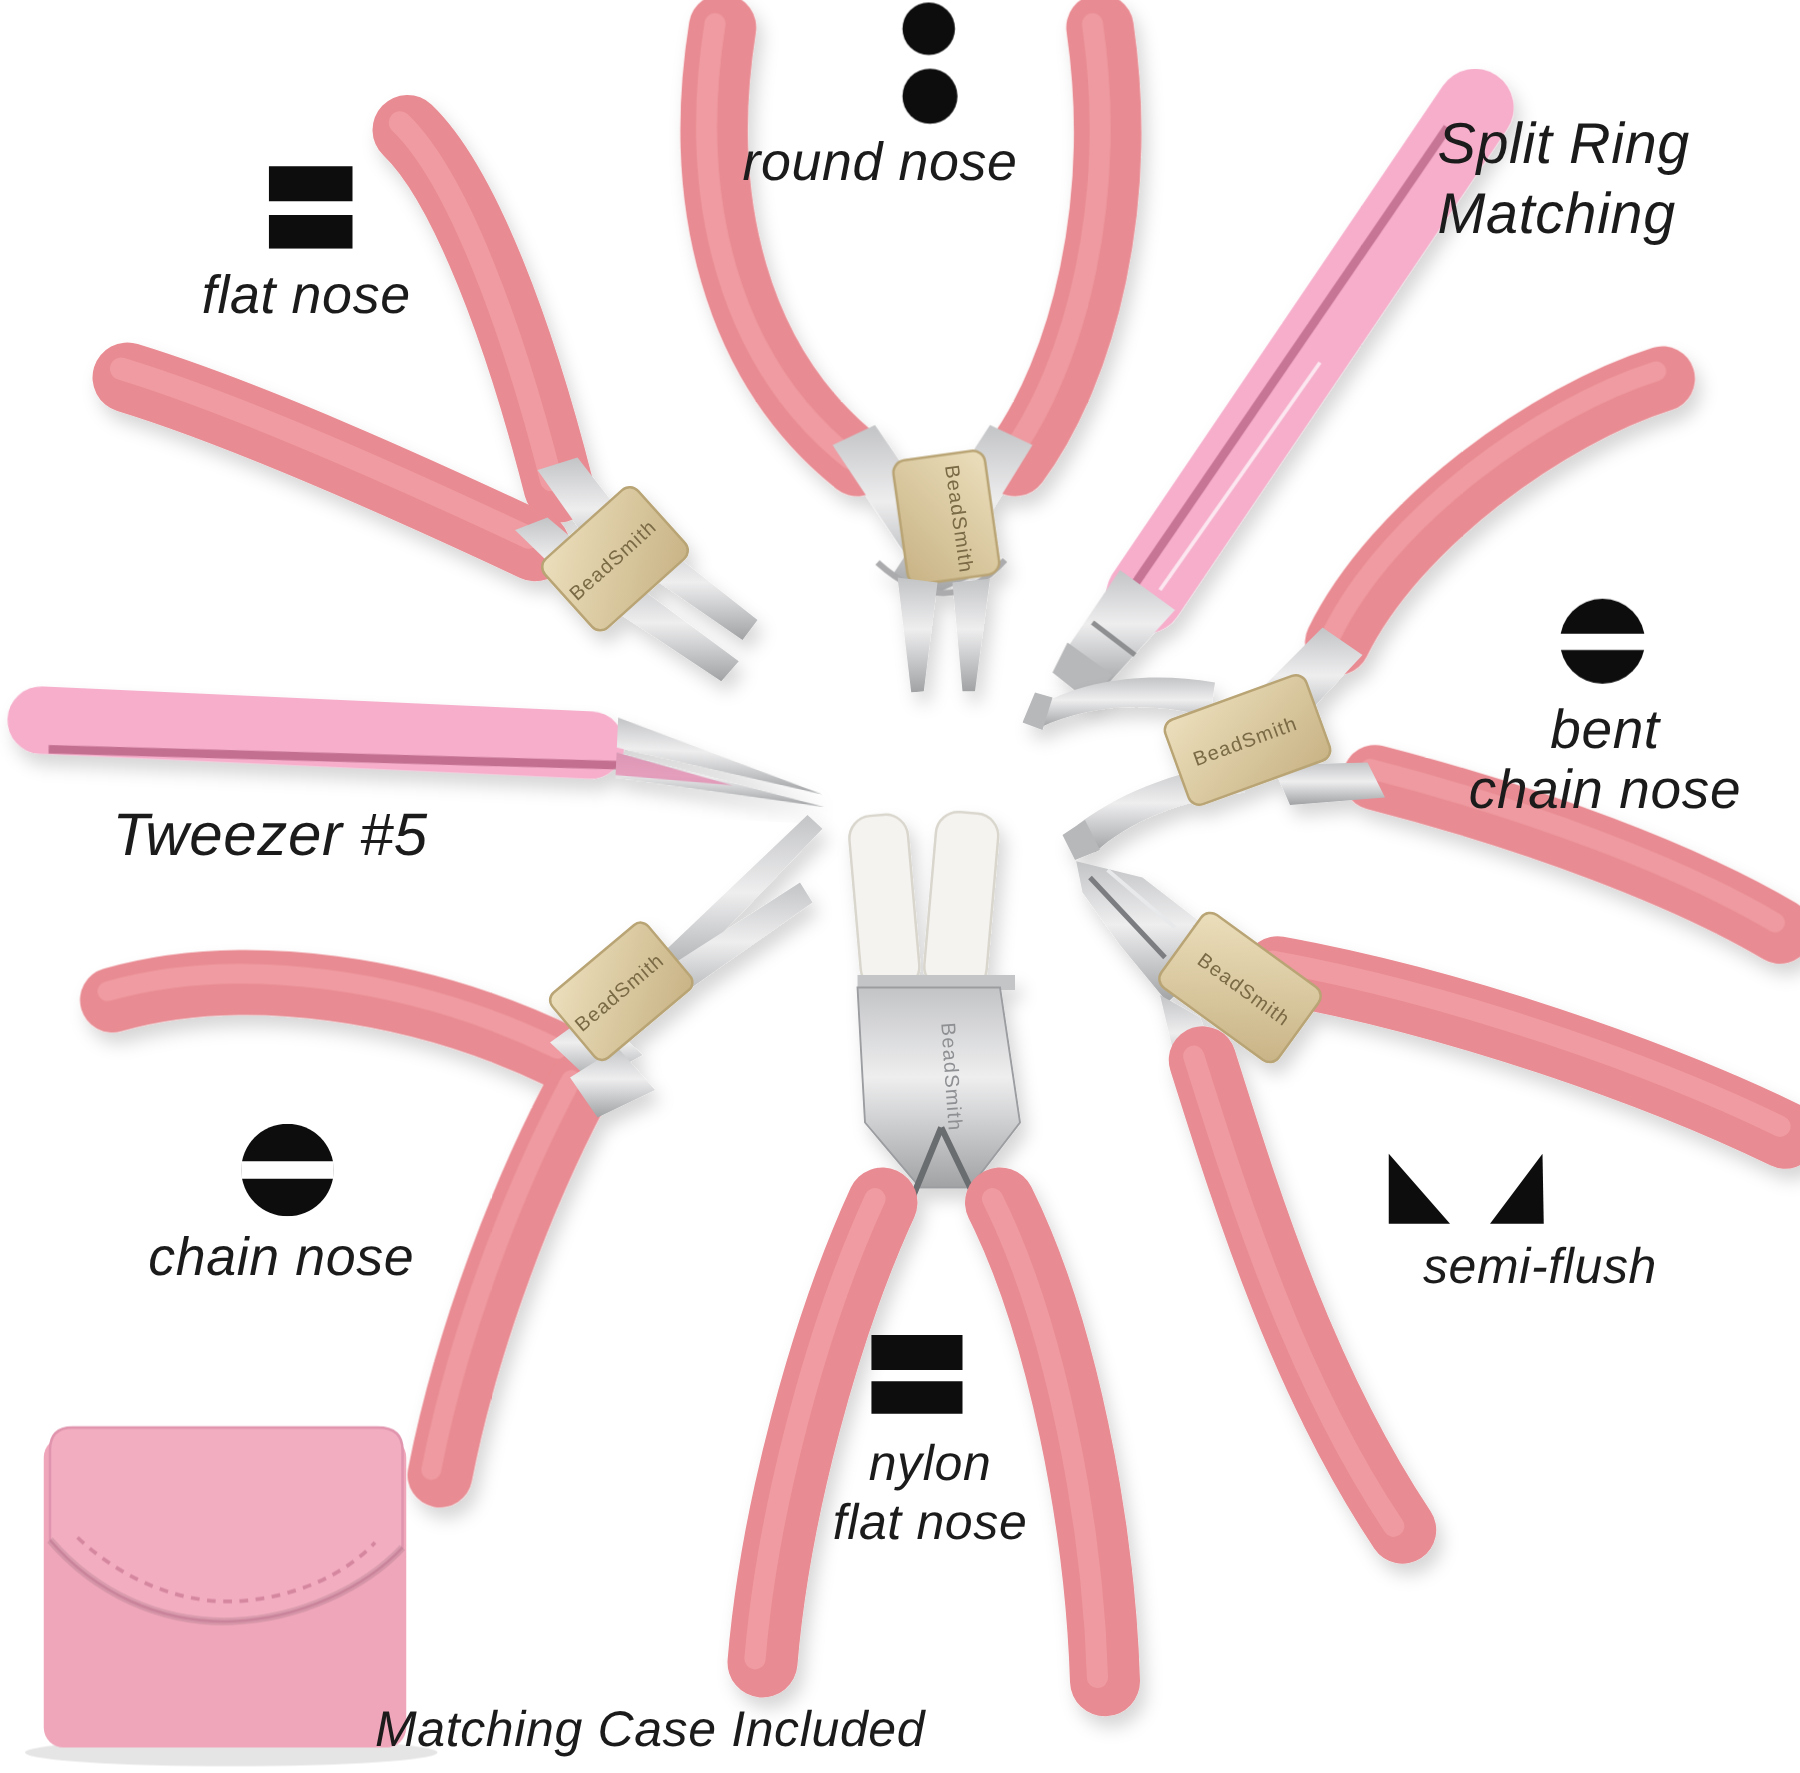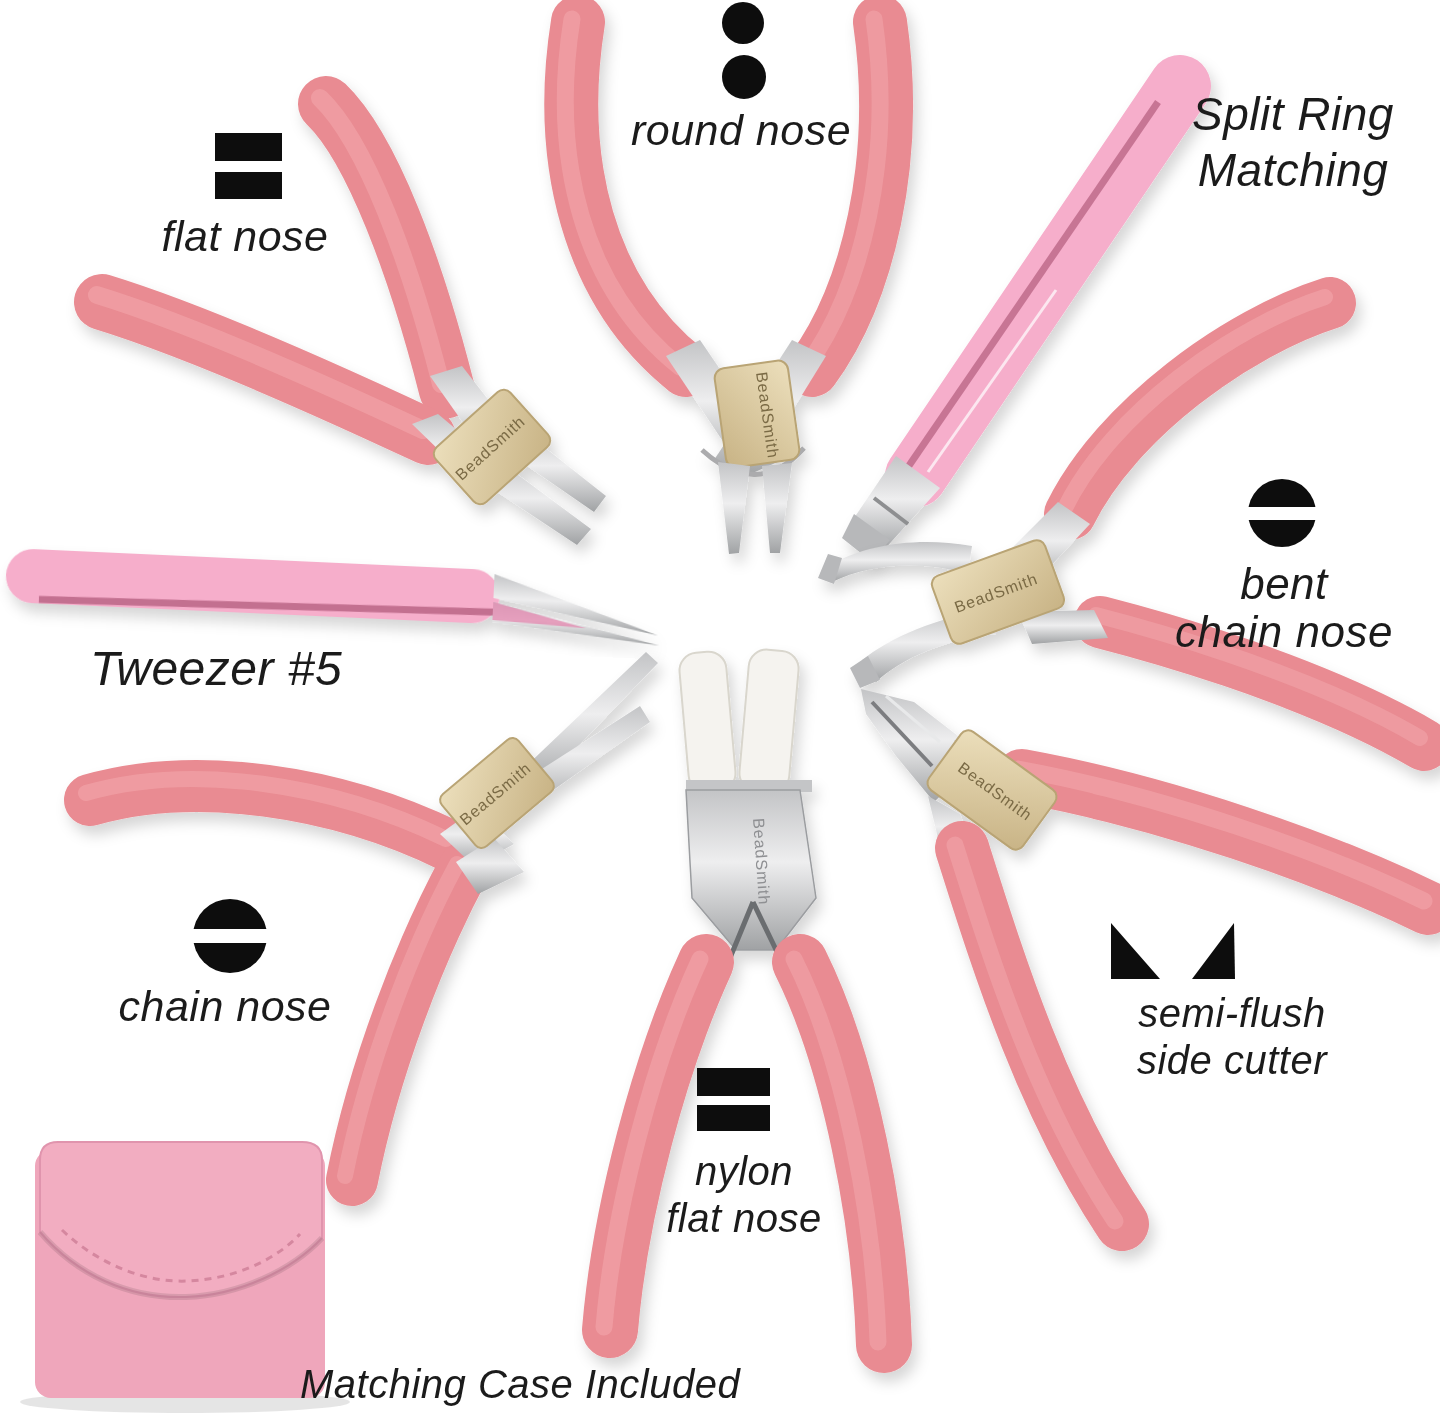--- a/index.html
+++ b/index.html
@@ -5,21 +5,21 @@
   html,body{margin:0;padding:0;background:#fff;}
   #stage{
     position:relative;width:1440px;height:1418px;background:#ffffff;
     overflow:hidden;font-family:"Liberation Sans",sans-serif;
   }
   .label{
     position:absolute;color:#1b1b1b;font-style:italic;font-weight:400;
     letter-spacing:.5px;line-height:1.12;white-space:nowrap;
   }
   .center{text-align:center;}
-  .right{text-align:center;}
+  .right{text-align:left;}
   .icon{position:absolute;}
   svg{display:block;}
   #art{position:absolute;left:0;top:0;}
 </style>
 </head>
 <body>
 
 <div id="stage">
 
   <svg id="art" width="1440" height="1418" viewBox="0 0 1440 1418">
@@ -151,21 +151,21 @@
   <svg class="icon" style="left:215px;top:131px" width="68" height="68">
     <rect x="0" y="2" width="67" height="28" fill="#0d0d0d"></rect>
     <rect x="0" y="41" width="67" height="27" fill="#0d0d0d"></rect>
   </svg>
   <div class="label center" style="left:120px;top:212px;width:250px;font-size:43px">flat nose</div>
 
   <svg class="icon" style="left:719px;top:2px" width="50" height="100">
     <circle cx="24" cy="21" r="21" fill="#0d0d0d"></circle>
     <circle cx="25" cy="75" r="22" fill="#0d0d0d"></circle>
   </svg>
-  <div class="label center" style="left:603px;top:106px;width:276px;font-size:43px">round nose</div>
+  <div class="label center" style="left:566px;top:106px;width:276px;font-size:43px">round nose</div>
 
   <div class="label right" style="left:1150px;top:86px;width:286px;font-size:46px;line-height:1.22">
     <div>Split Ring</div>
     <div>Matching</div>
   </div>
 
   <svg class="icon" style="left:1248px;top:479px" width="68" height="68">
     <circle cx="34" cy="34" r="34" fill="#0d0d0d"></circle>
     <rect x="-2" y="28" width="72" height="13" fill="#ffffff"></rect>
   </svg>
@@ -190,18 +190,17 @@
     <div>nylon</div>
     <div>flat nose</div>
   </div>
 
   <svg class="icon" style="left:1108px;top:920px" width="130" height="62">
     <polygon points="3,3 3,59 52,59" fill="#0d0d0d"></polygon>
     <polygon points="126,3 84,59 127,59" fill="#0d0d0d"></polygon>
   </svg>
   <div class="label center" style="left:1092px;top:990px;width:280px;font-size:40px;line-height:1.18">
     <div>semi-flush</div>
-    <div>side cutter</div>
   </div>
 
   <div class="label center" style="left:300px;top:1362px;width:440px;font-size:40px">Matching Case Included</div>
 
 </div>
 
 </body></html>

